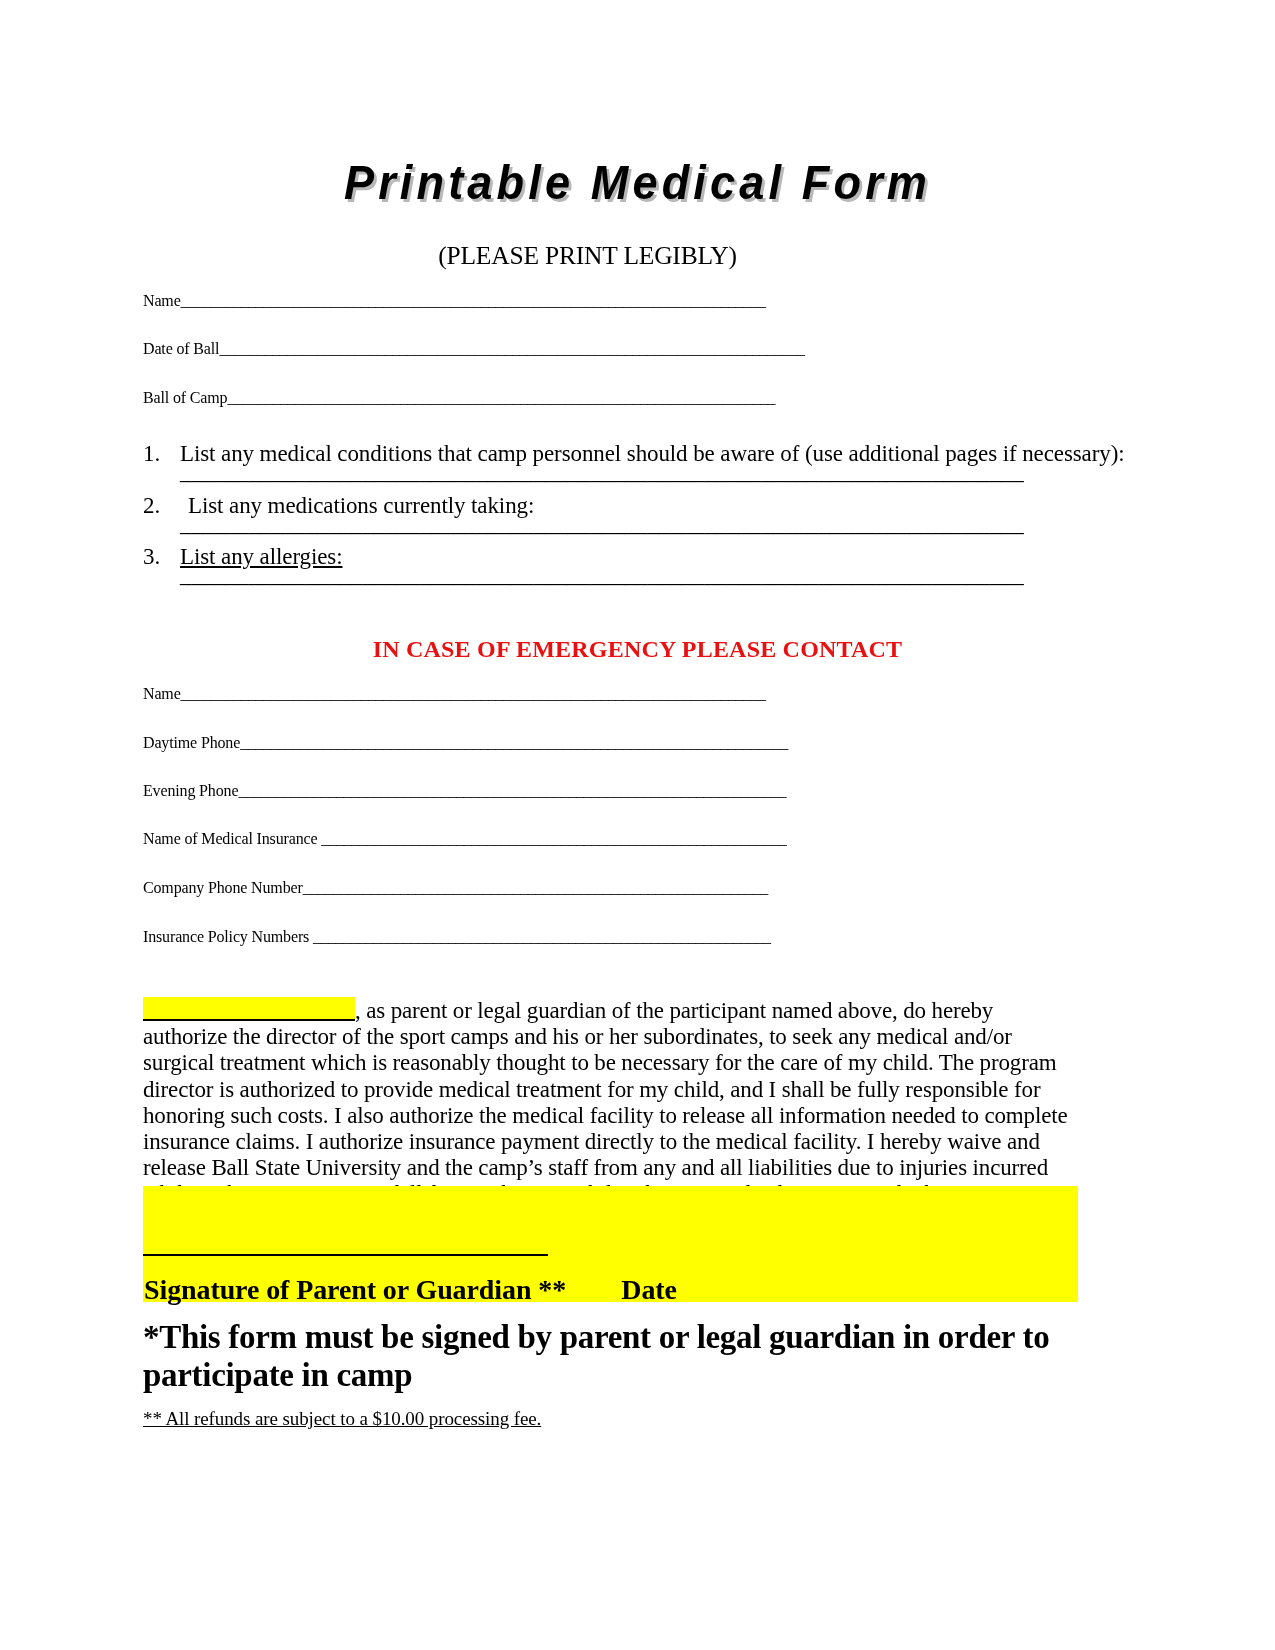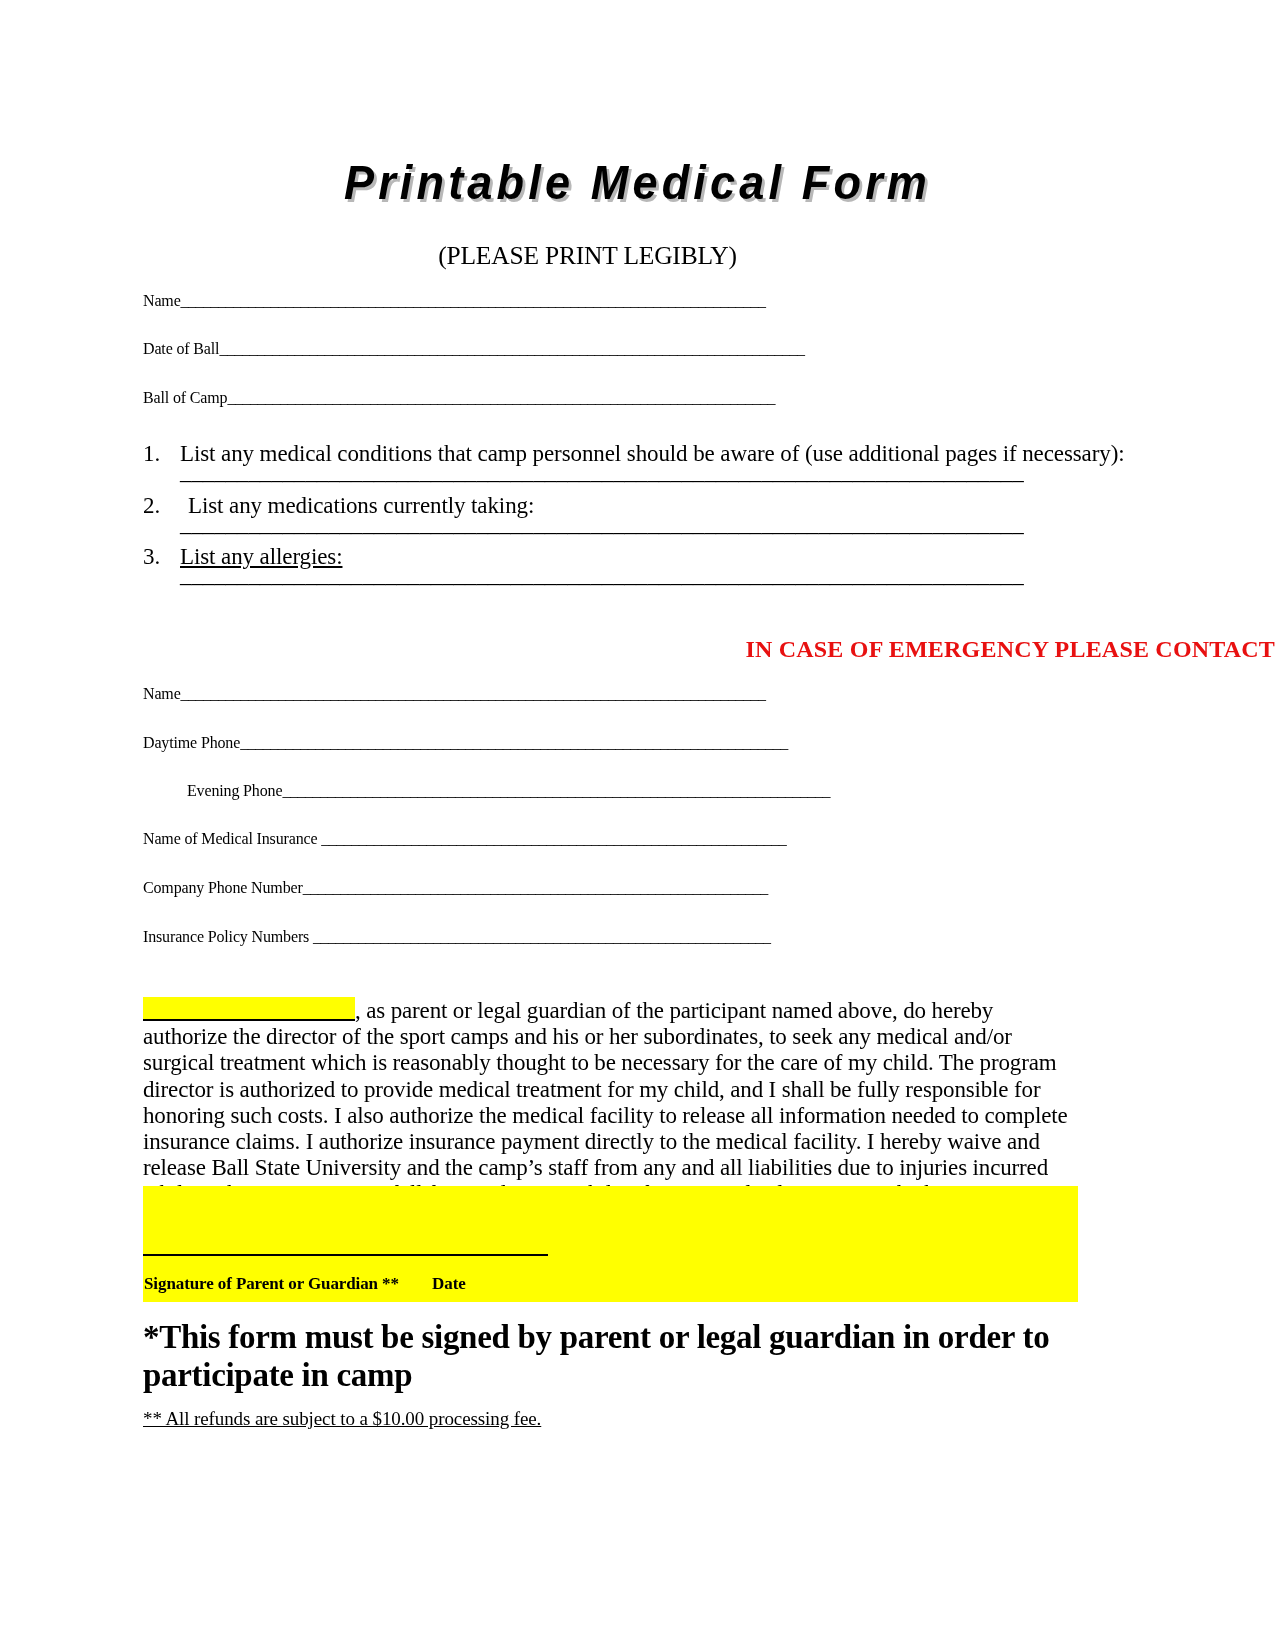--- a/index.html
+++ b/index.html
@@ -78,21 +78,21 @@
     position: absolute;
     font-size: 23px;
   }
 
   
   .emergency-heading {
     position: absolute;
     left: 0;
     top: 620px;
     width: 1275px;
-    text-align: right;
+    text-align: center;
     font-size: 24px;
     font-weight: bold;
     color: #e81010;
     letter-spacing: 0.2px;
   }
 
   
   .authorization {
     position: absolute;
     left: 143px;
@@ -126,21 +126,21 @@
     left: 143px;
     top: 1238px;
     width: 405px;
     border-top: 2px solid #000000;
     height: 0;
   }
   .sig-caption {
     position: absolute;
     left: 144px;
     top: 1258px;
-    font-size: 17px;
+    font-size: 28px;
     font-weight: bold;
     white-space: pre;
     letter-spacing: -0.1px;
   }
 
   
   .footer-bold {
     position: absolute;
     left: 143px;
     top: 1302px;
@@ -185,21 +185,21 @@
   <div class="num-marker" style="left:143px; top:528px;">3.</div>
   <div class="numbered" style="left:180px; top:528px;text-decoration:underline;">List any allergies:</div>
   <div class="numbered fill" style="left:180px; top:546px;">__________________________________________________________________________</div>
 
   <div class="emergency-heading">IN CASE OF EMERGENCY PLEASE CONTACT</div>
 
   <div class="row" style="left:143px; top:670px;"><span>Name</span><span class="fill">______________________________________________________________________________</span></div>
 
   <div class="row" style="left:143px; top:719px;"><span>Daytime Phone</span><span class="fill">_________________________________________________________________________</span></div>
 
-  <div class="row" style="left:143px; top:767px;margin-left:44px;"><span>Evening Phone</span><span class="fill">_________________________________________________________________________</span></div>
+  <div class="row" style="left:143px; top:767px;"><span>Evening Phone</span><span class="fill">_________________________________________________________________________</span></div>
 
   <div class="row" style="left:143px; top:815px;"><span class="lead-space">Name of Medical Insurance </span><span class="fill">______________________________________________________________</span></div>
 
   <div class="row" style="left:143px; top:864px;"><span>Company Phone Number</span><span class="fill">______________________________________________________________</span></div>
 
   <div class="row" style="left:143px; top:913px;"><span class="lead-space">Insurance Policy Numbers </span><span class="fill">_____________________________________________________________</span></div>
 
   <p class="authorization"><span class="hl-blank"></span><span>, as parent or legal guardian of the participant named above, do hereby authorize the director of the sport camps and his or her subordinates, to seek any medical and/or surgical treatment which is reasonably thought to be necessary for the care of my child. The program director is authorized to provide medical treatment for my child, and I shall be fully responsible for honoring such costs. I also authorize the medical facility to release all information needed to complete insurance claims. I authorize insurance payment directly to the medical facility.  I hereby waive and release Ball State University and the camp’s staff from any and all liabilities due to injuries incurred while at the camp. I accept full financial responsibility for any medical treatment which may occur.</span></p>
 
   <div class="yellow-block"></div>

